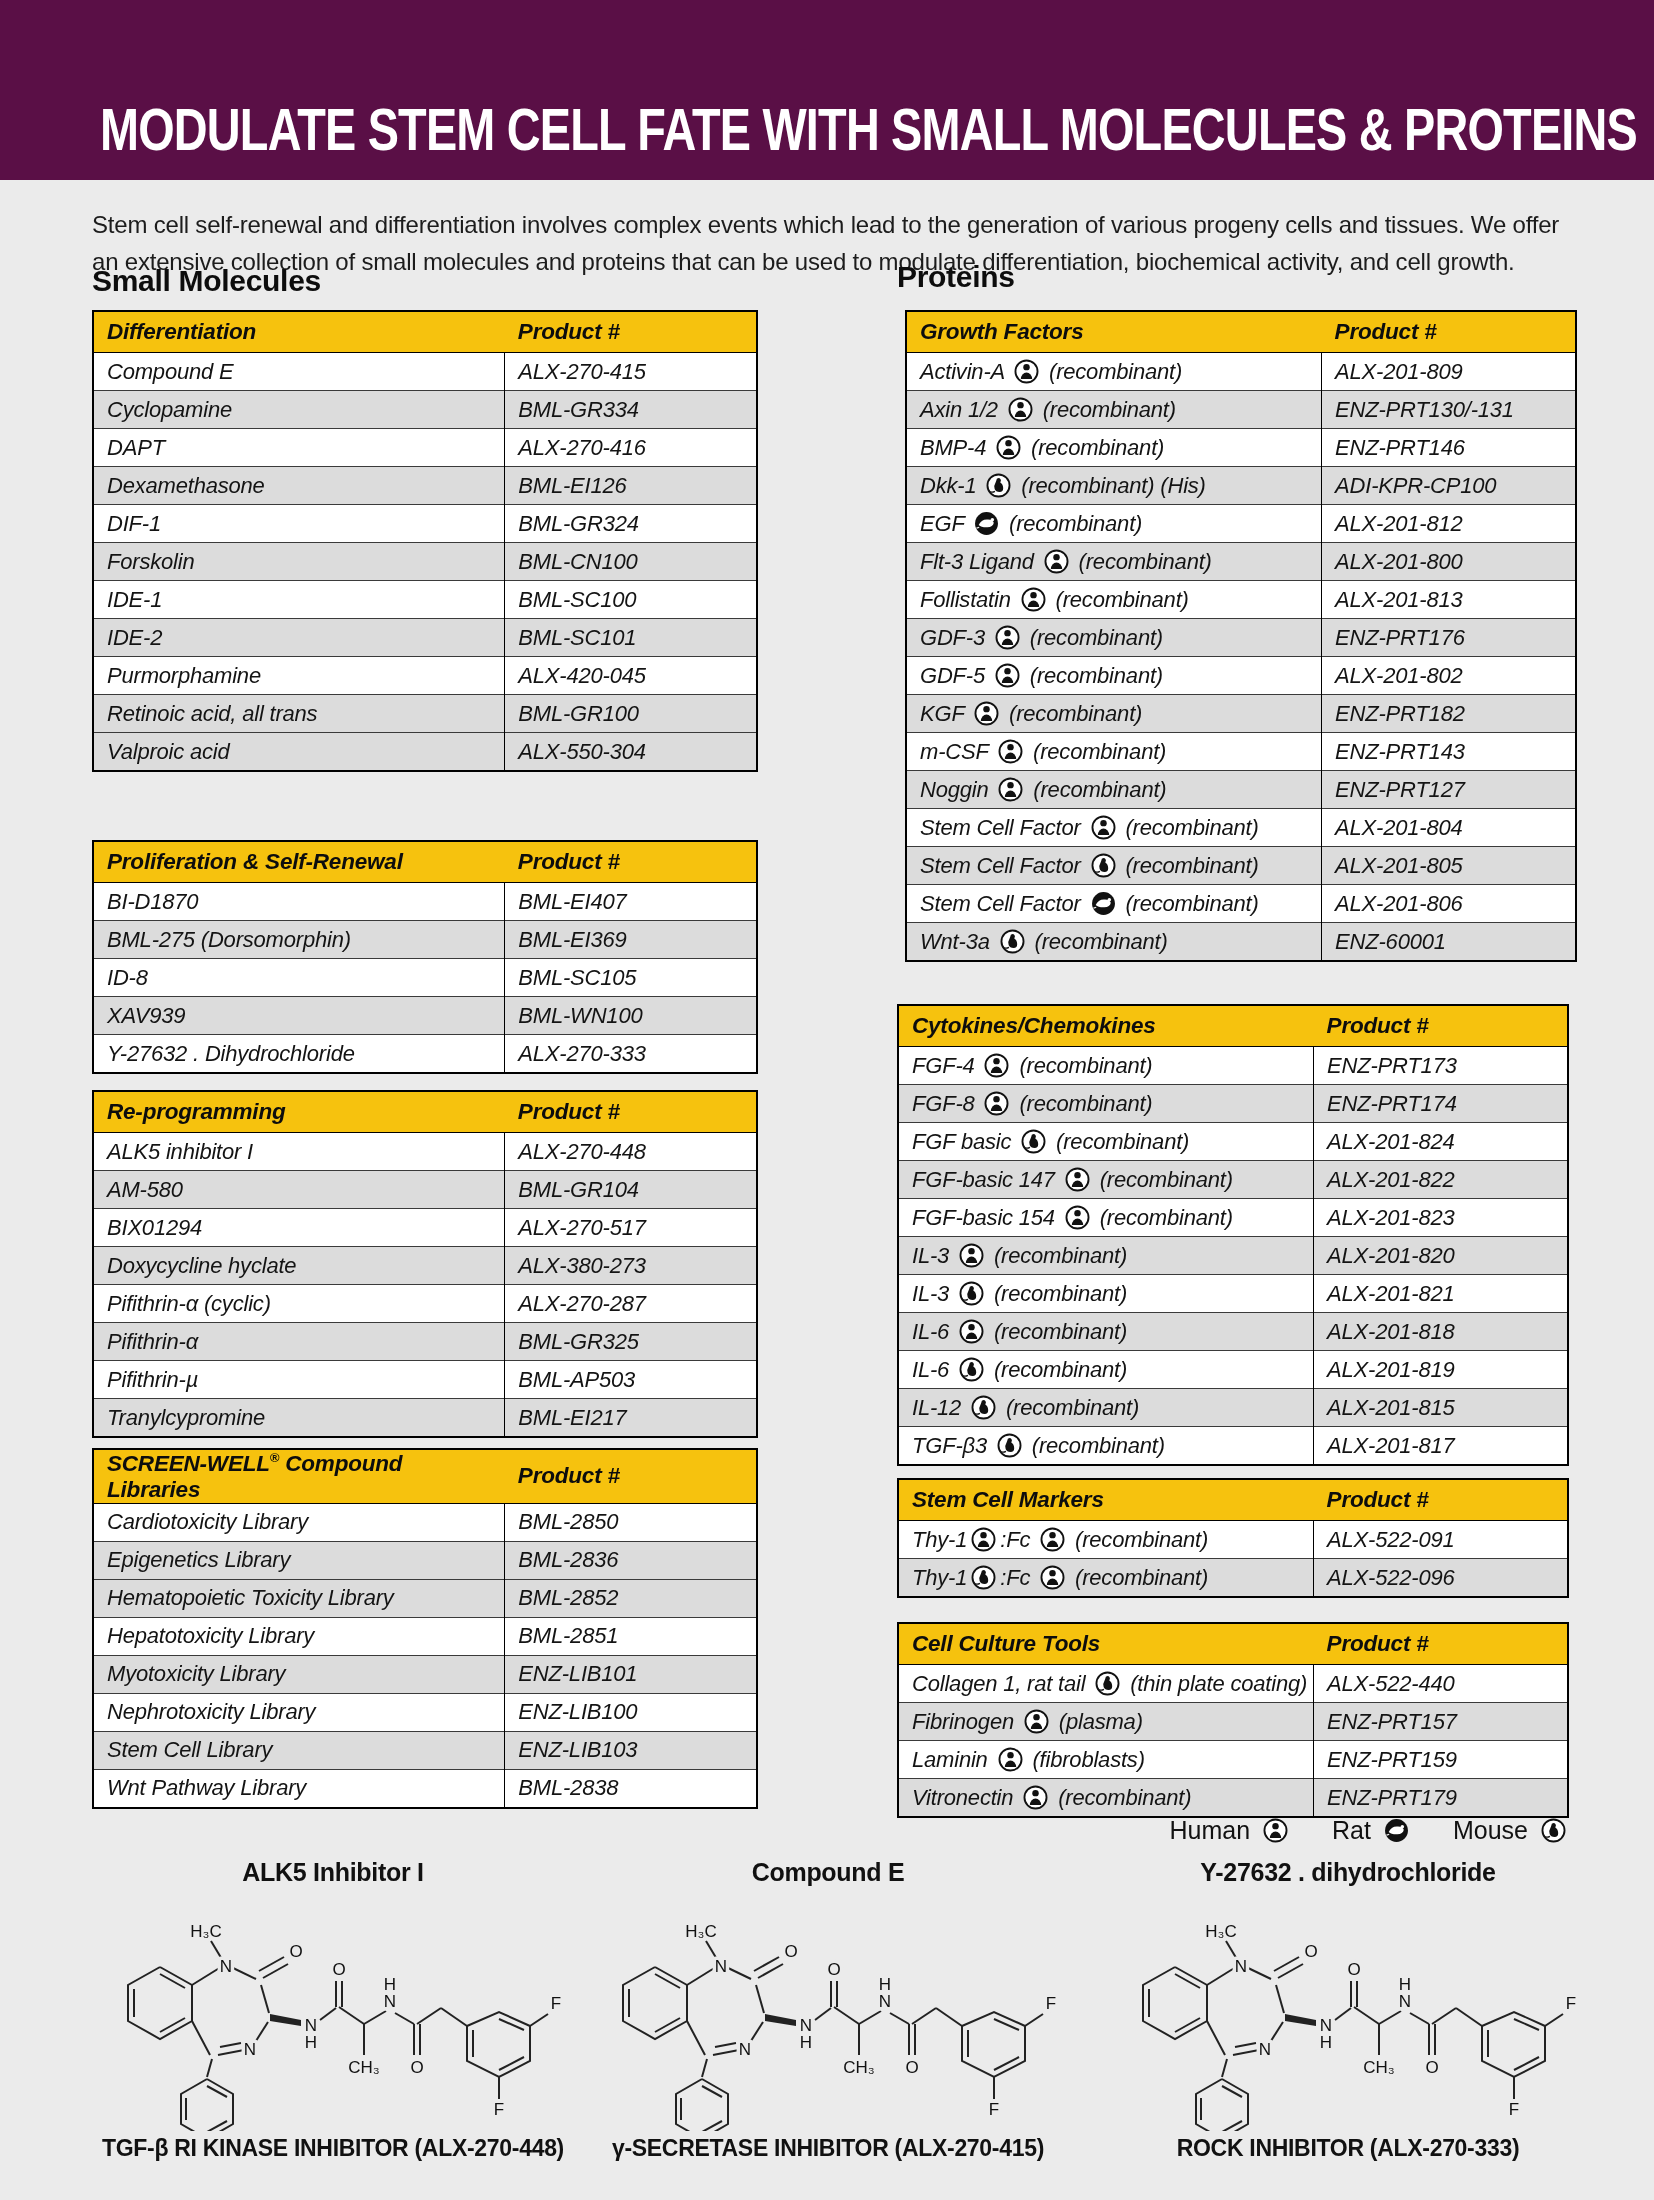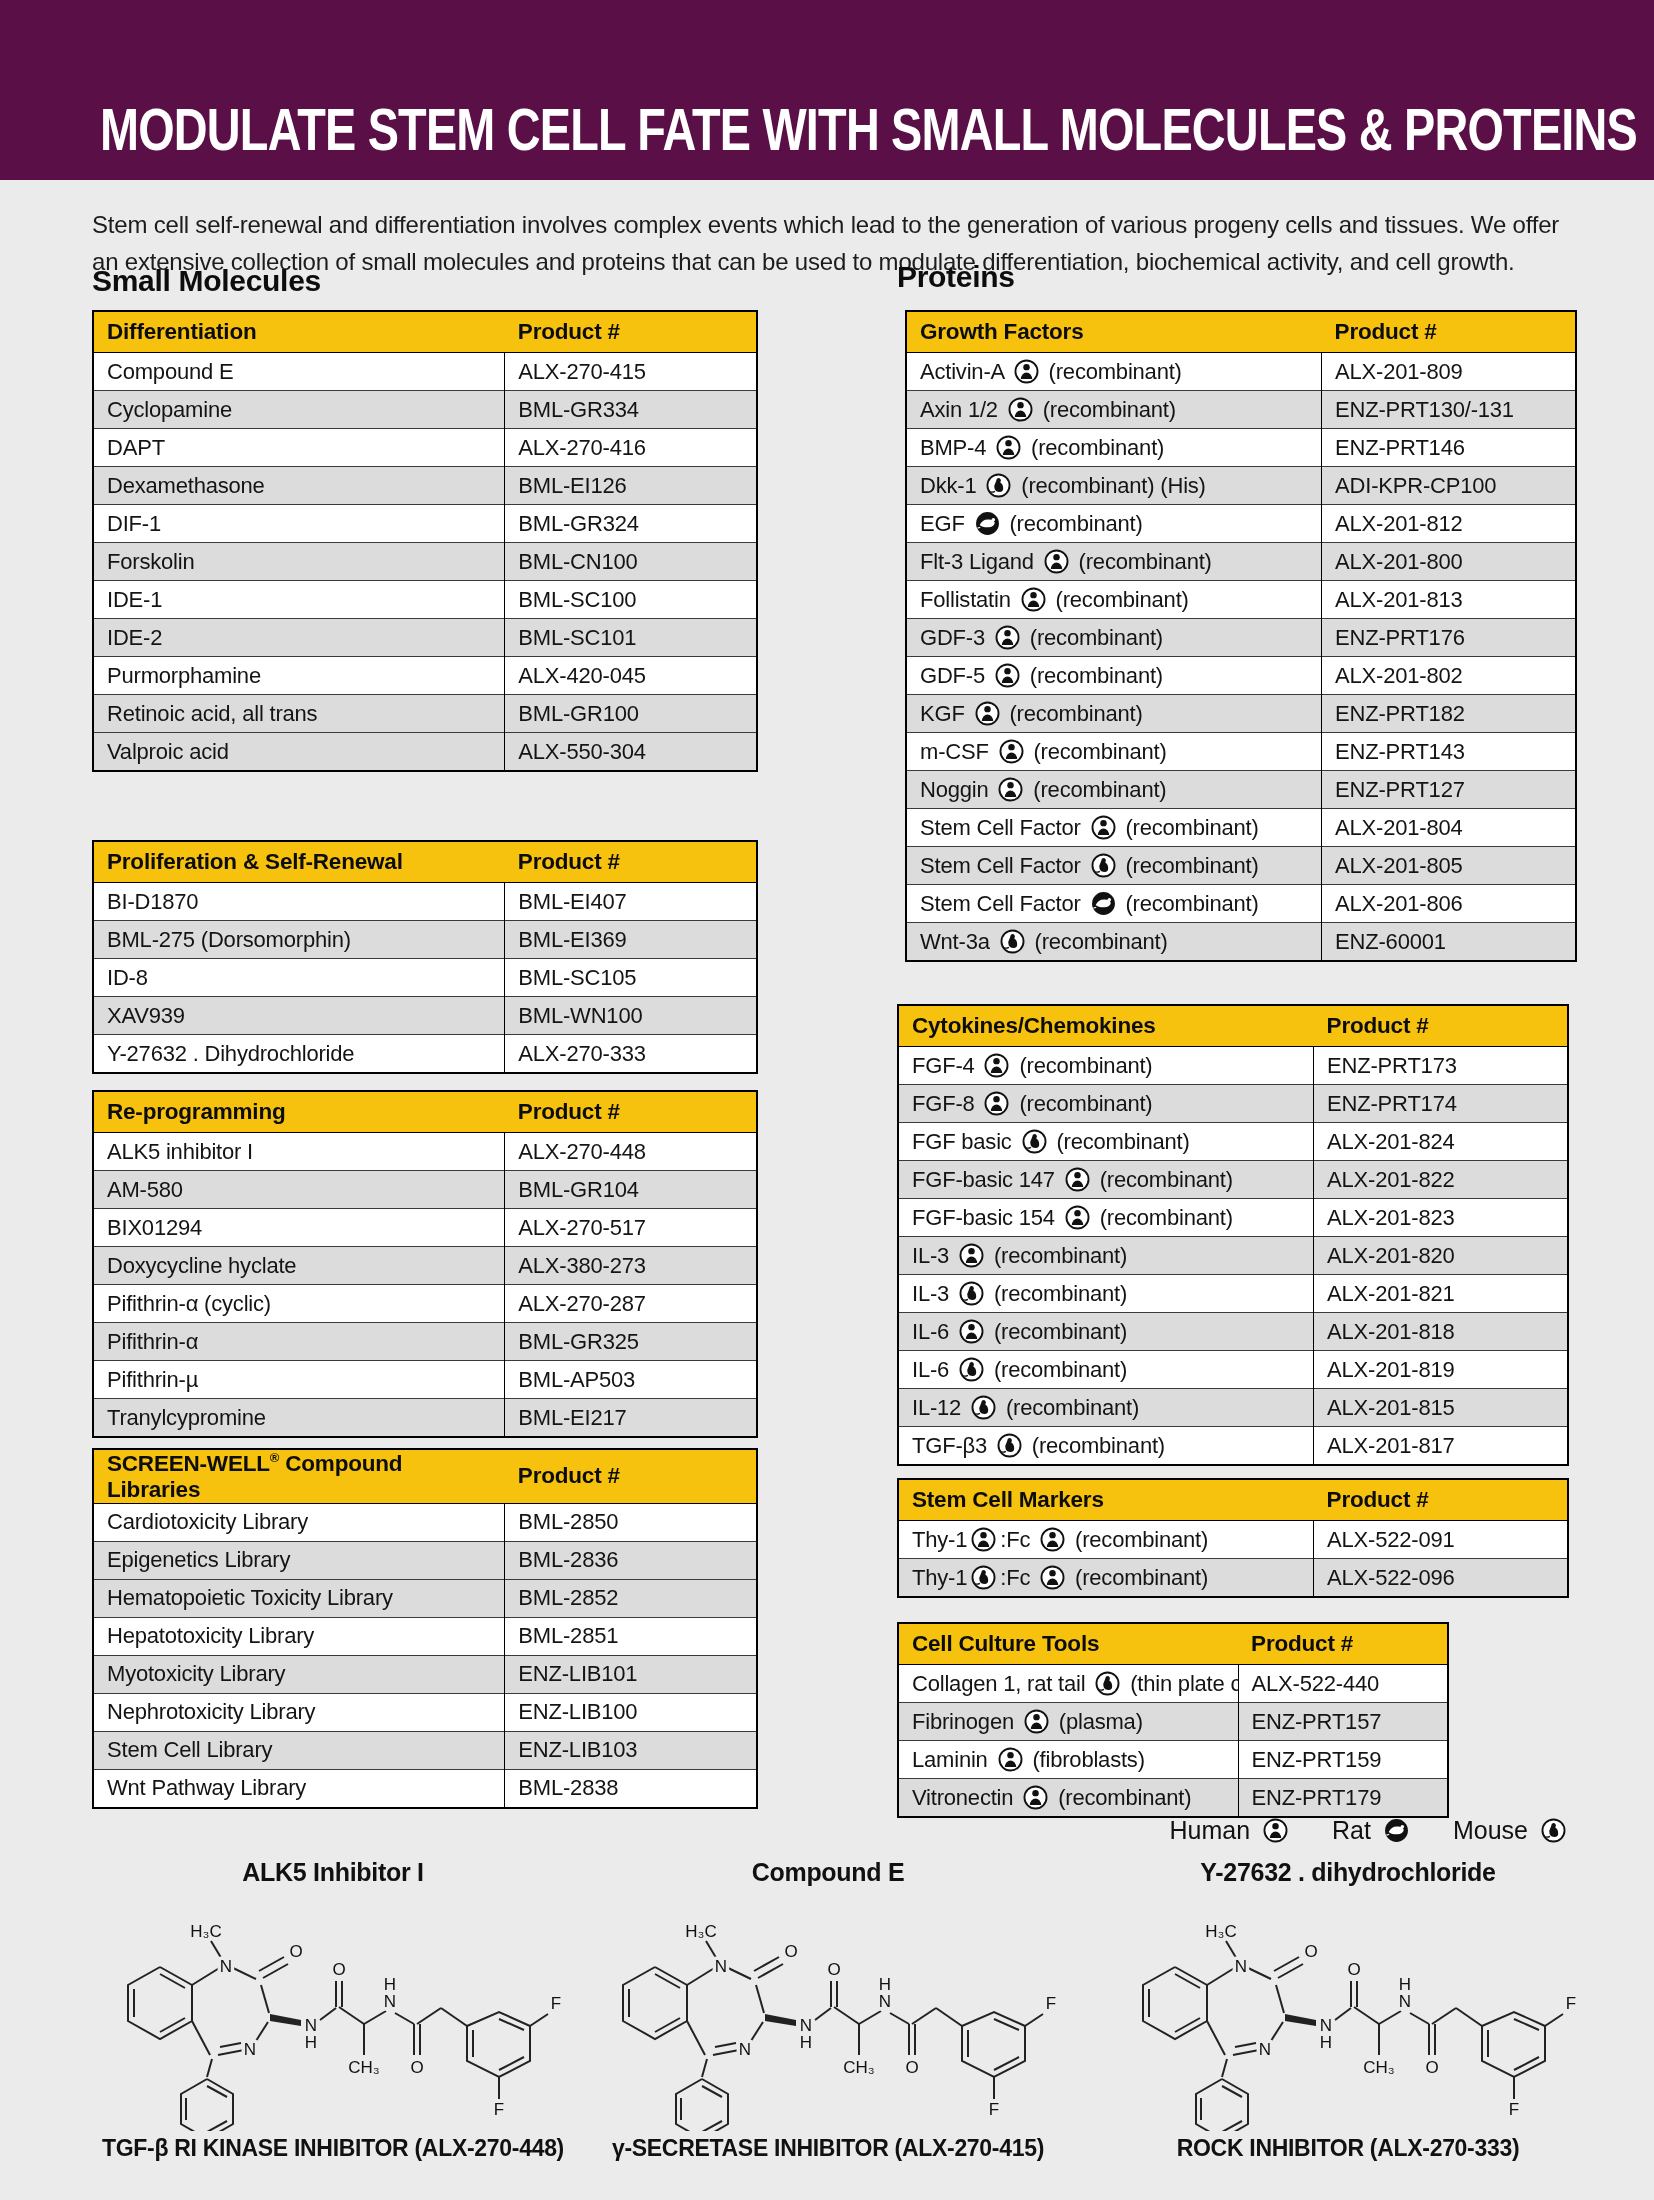--- a/index.html
+++ b/index.html
@@ -20,21 +20,21 @@
   .intro{
     position:absolute;left:92px;top:182px;width:1478px;
     font-size:24px;line-height:1.55;color:#1c1c1c;letter-spacing:-0.2px;
   }
   
   .sec-head{position:absolute;margin:0;font-size:30px;font-weight:700;color:#0d0d0d;letter-spacing:-0.3px;}
   #sm-head{left:92px;top:264px;}
   #pr-head{left:897px;top:260px;}
   
   .tbl-wrap{position:absolute;}
-  table.cat-table{border-collapse:collapse;table-layout:fixed;width:100%;background:#bef264;border:2px solid #000;}
+  table.cat-table{border-collapse:collapse;table-layout:fixed;width:100%;background:#bef264;border:2px solid #000;font-style:italic;}
   .cat-table th{
     background:#f6c20e;height:40px;padding:0 13px;text-align:left;
     font-size:22.5px;font-weight:700;color:#0d0d0d;letter-spacing:-0.2px;
     border-bottom:1.5px solid #000;
   }
   .cat-table th sup{font-size:13px;}
   .cat-table td{
     height:37px;padding:0 13px;font-size:22px;color:#141414;letter-spacing:-0.2px;
     border-top:1px solid #3a3a3a;white-space:nowrap;overflow:hidden;background:#fff;
   }
@@ -520,21 +520,21 @@
               </svg></span>:Fc <span class="sp-icon"><svg viewBox="0 0 24 24">
                 <circle cx="12" cy="12" r="10.6" fill="#fff" stroke="#111" stroke-width="1.8"></circle>
                 <circle cx="12" cy="7.8" r="3.1" fill="#111"></circle>
                 <path d="M6.6,19.2 a5.4,6.2 0 0 1 10.8,0 z" fill="#111"></path>
               </svg></span> (recombinant)</td>
           <td class="num">ALX-522-096</td>
         </tr>
       </tbody>
     </table>
   </div>
-<div class="tbl-wrap" style="left:897px;top:1622px;width:552px;">
+<div class="tbl-wrap" style="left:897px;top:1622px;width:672px;">
     <table class="cat-table">
       <thead>
         <tr>
           <th class="col-name">Cell Culture Tools</th>
           <th class="col-prod">Product #</th>
         </tr>
       </thead>
       <tbody>
         <tr>
           <td class="name">Collagen 1, rat tail <span class="sp-icon"><svg viewBox="0 0 24 24">

